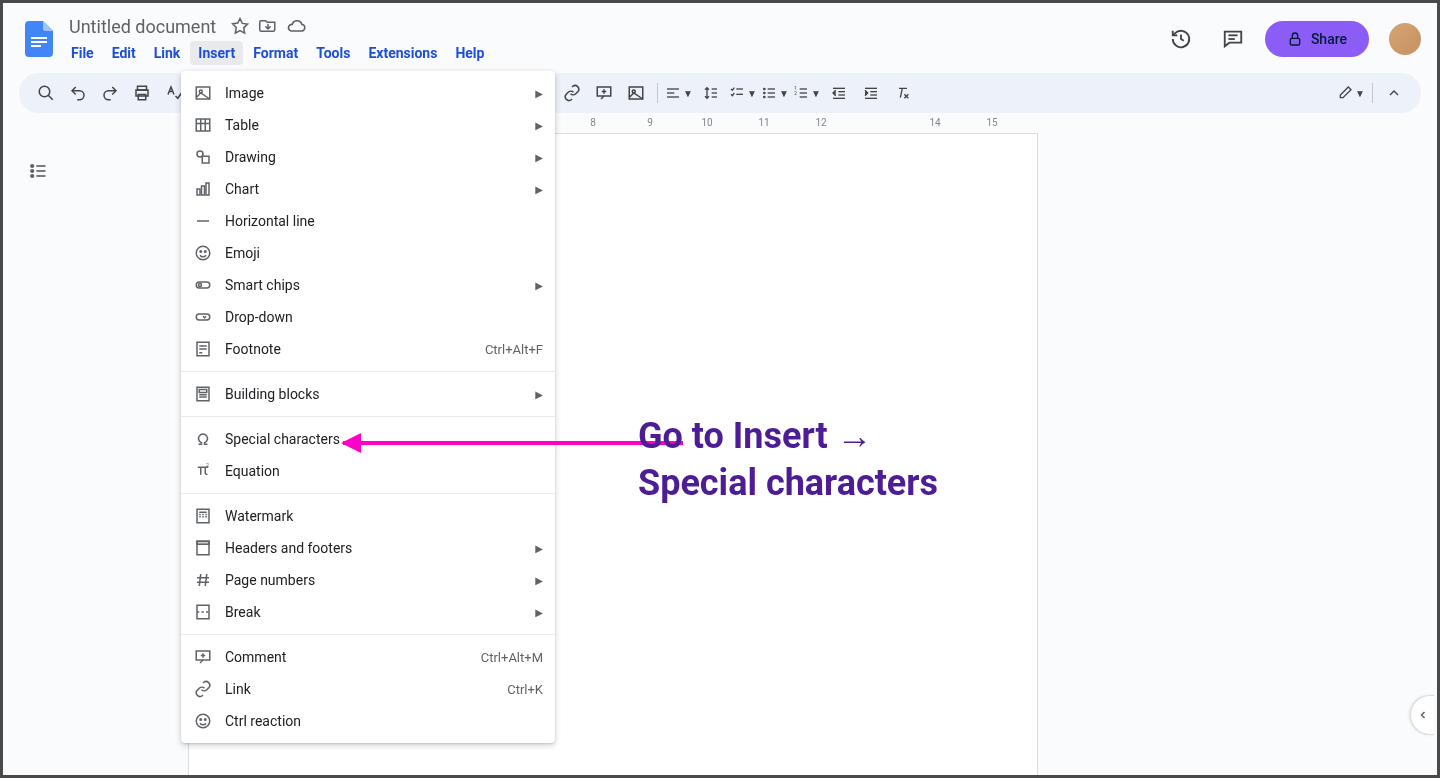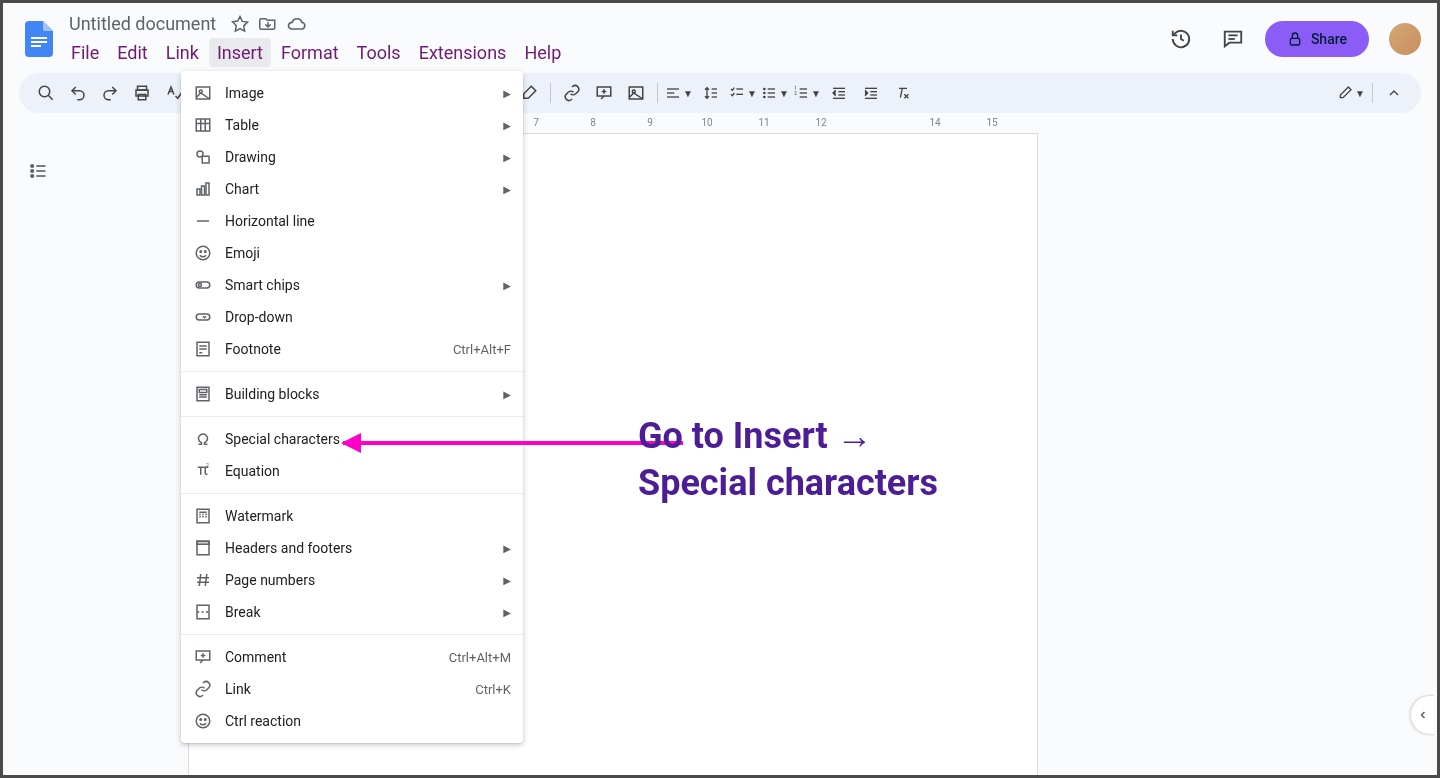--- a/index.html
+++ b/index.html
@@ -5,21 +5,21 @@
 * { margin: 0; padding: 0; box-sizing: border-box; font-family: "Google Sans", Roboto, Arial, sans-serif; }
 body { background: #f9fbfd; width: 1440px; height: 778px; overflow: hidden; position: relative; border: 3px solid #4a4a4a; }
 .header { height: 64px; display: flex; align-items: center; padding: 8px 16px 0 16px; }
 .logo { width: 40px; height: 40px; display: flex; align-items: center; justify-content: center; margin-right: 4px; }
 .logo svg { width: 28px; height: 36px; }
 .title-area { flex: 1; }
 .title-row { display: flex; align-items: center; gap: 8px; }
 .doc-title { font-size: 18px; color: #5f6368; padding: 2px 6px; }
 .title-icon { color: #5f6368; width: 20px; height: 20px; display: flex; align-items: center; justify-content: center; }
 .menubar { display: flex; gap: 2px; margin-top: 2px; }
-.menubar-item { padding: 4px 8px; font-size: 18px; color: #701a75; border-radius: 4px; cursor: pointer; }
+.menubar-item { padding: 4px 8px; font-size: 14px; color: #1d4ed8; border-radius: 4px; cursor: pointer; font-weight: bold; }
 .menubar-item.active { background: #e8eaed; }
 .header-right { display: flex; align-items: center; gap: 12px; }
 .header-icon { width: 40px; height: 40px; display: flex; align-items: center; justify-content: center; color: #444; border-radius: 50%; }
 .share-btn { display: flex; align-items: center; gap: 8px; background: #8b5cf6; padding: 10px 22px; border-radius: 40px; font-size: 14px; font-weight: 500; color: #001d35; }
 .avatar { width: 32px; height: 32px; border-radius: 50%; background: linear-gradient(135deg, #d4a574, #c89060); margin-left: 8px; }
 
 .toolbar { height: 40px; margin: 6px 16px 0 16px; background: #edf2fa; border-radius: 24px; display: flex; align-items: center; padding: 0 12px; gap: 2px; }
 .tool-btn { width: 30px; height: 30px; display: flex; align-items: center; justify-content: center; color: #444; border-radius: 4px; }
 .tool-sep { width: 1px; height: 20px; background: #c7c7c7; margin: 0 4px; }
 .font-size-group { display: flex; align-items: center; gap: 2px; }
@@ -34,21 +34,21 @@
 
 .workspace { display: flex; height: calc(100% - 130px); margin: 0 16px; }
 .outline-btn { width: 38px; padding-top: 28px; display: flex; justify-content: center; }
 .outline-icon { color: #5f6368; }
 .ruler-v { width: 16px; background: #f9fbfd; height: 100%; }
 .doc-area { flex: 1; overflow: hidden; position: relative; }
 .page { width: 850px; min-height: 1100px; background: #fff; border: 1px solid #dadce0; margin-left: 115px; position: relative; }
 .page-content { padding: 90px 96px; font-family: Georgia, serif; font-size: 54px; color: #000; }
 .cursor-line { display: inline-block; width: 2px; height: 70px; background: #000; vertical-align: middle; margin-left: 2px; }
 
-.dropdown-menu { position: absolute; left: 178px; top: 68px; width: 342px; background: #fff; border-radius: 4px; box-shadow: 0 2px 6px rgba(0,0,0,0.2), 0 1px 2px rgba(0,0,0,0.1); padding: 6px 0; z-index: 100; }
+.dropdown-menu { position: absolute; left: 178px; top: 68px; width: 374px; background: #fff; border-radius: 4px; box-shadow: 0 2px 6px rgba(0,0,0,0.2), 0 1px 2px rgba(0,0,0,0.1); padding: 6px 0; z-index: 100; }
 .menu-item { display: flex; align-items: center; padding: 6px 12px; font-size: 14px; color: #202124; cursor: pointer; min-height: 32px; }
 .menu-icon { width: 20px; height: 20px; margin-right: 12px; display: flex; align-items: center; justify-content: center; color: #5f6368; }
 .menu-label { flex: 1; }
 .menu-shortcut { font-size: 13px; color: #5f6368; margin-left: auto; }
 .menu-arrow { color: #5f6368; font-size: 10px; margin-left: auto; }
 .menu-sep { height: 1px; background: #e8eaed; margin: 6px 0; }
 
 .annotation { position: absolute; left: 340px; top: 420px; z-index: 200; pointer-events: none; }
 .annotation-arrow { position: absolute; left: 0; top: 18px; width: 340px; height: 4px; background: #ff00c8; }
 .annotation-arrow::before { content: ''; position: absolute; left: -2px; top: -8px; border-right: 20px solid #ff00c8; border-top: 10px solid transparent; border-bottom: 10px solid transparent; }

